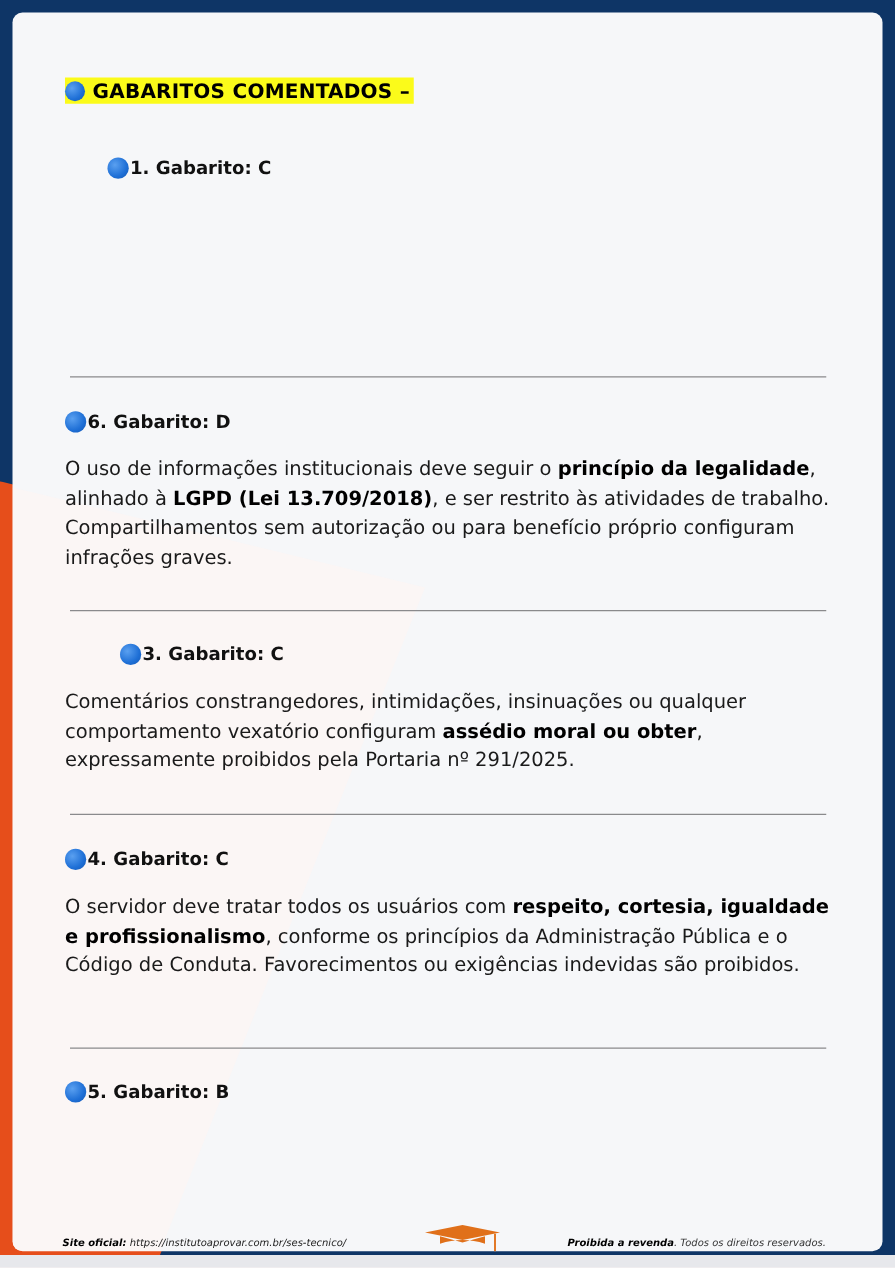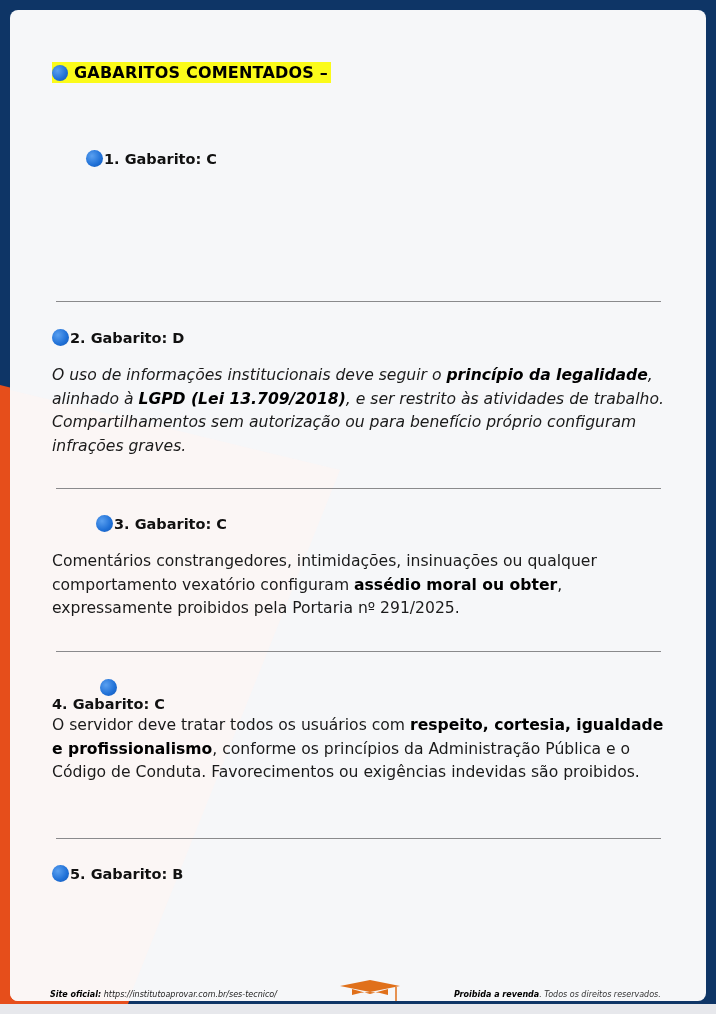--- a/index.html
+++ b/index.html
@@ -78,45 +78,45 @@
 
 <div class="card">
   <div class="card-tint"></div>
   <div class="content">
 
     <div class="title">
       <span class="dot"></span>
       <span>GABARITOS COMENTADOS –</span>
     </div>
 
-    <div class="q-head" style="top:140px;padding-left:34px;">
+    <div class="q-head" style="top:116px;padding-left:34px;">
       <span class="dot sm"></span>
       <span>1. Gabarito: C</span>
     </div>
     <div class="divider" style="top:291px;"></div>
 
     <div class="q-head" style="top:319px;">
       <span class="dot sm"></span>
-      <span>2. Gabarito: D</span>
+      <span>6. Gabarito: D</span>
     </div>
-    <div class="q-body" style="top:354px;font-style:italic;">
+    <div class="q-body" style="top:354px;">
       <span>O uso de informações institucionais deve seguir o </span><b>princípio da legalidade</b><span>, alinhado à </span><b>LGPD (Lei 13.709/2018)</b><span>, e ser restrito às atividades de trabalho. Compartilhamentos sem autorização ou para benefício próprio configuram infrações graves.</span>
     </div>
     <div class="divider" style="top:478px;"></div>
 
     <div class="q-head" style="top:505px;padding-left:44px;">
       <span class="dot sm"></span>
       <span>3. Gabarito: C</span>
     </div>
     <div class="q-body" style="top:540px;">
       <span>Comentários constrangedores, intimidações, insinuações ou qualquer comportamento vexatório configuram </span><b>assédio moral ou obter</b><span>, expressamente proibidos pela Portaria nº 291/2025.</span>
     </div>
     <div class="divider" style="top:641px;"></div>
 
-    <div class="q-head" style="top:669px;flex-direction:column;">
+    <div class="q-head" style="top:669px;">
       <span class="dot sm"></span>
       <span>4. Gabarito: C</span>
     </div>
     <div class="q-body" style="top:704px;">
       <span>O servidor deve tratar todos os usuários com </span><b>respeito, cortesia, igualdade e profissionalismo</b><span>, conforme os princípios da Administração Pública e o Código de Conduta. Favorecimentos ou exigências indevidas são proibidos.</span>
     </div>
     <div class="divider" style="top:828px;"></div>
 
     <div class="q-head" style="top:855px;">
       <span class="dot sm"></span>

